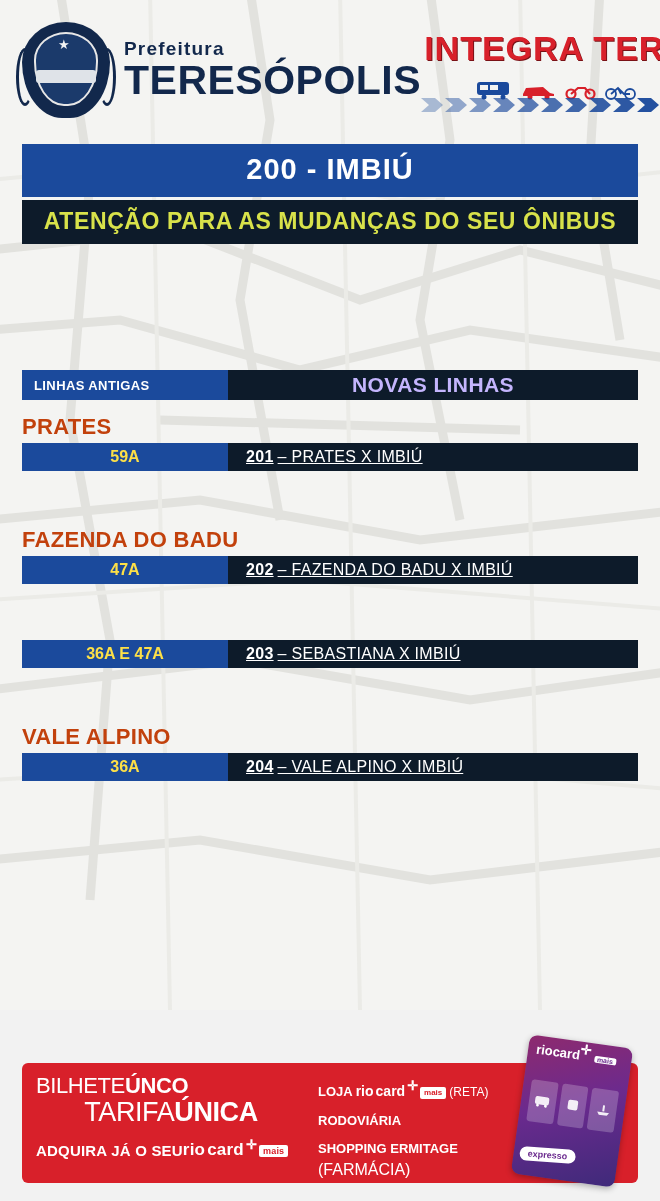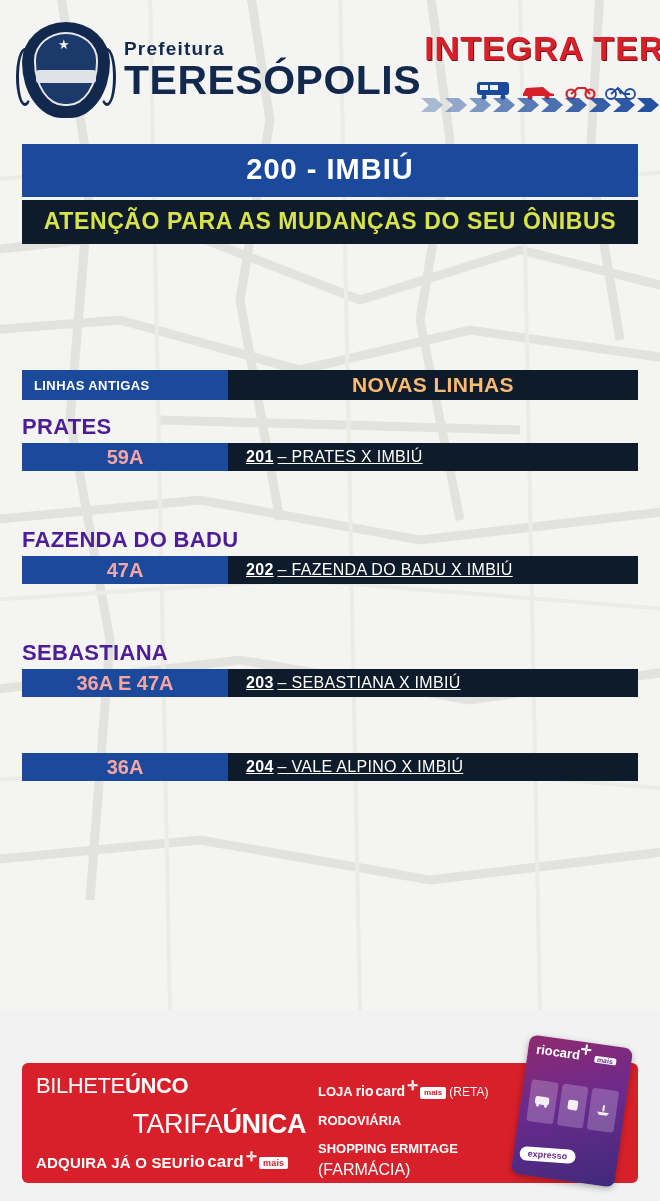--- a/index.html
+++ b/index.html
@@ -126,33 +126,33 @@
   }
   .head-row {
     display: flex; height: 30px;
   }
   .head-old {
     width: 206px; background: #1b4a9c; color: #ffffff;
     font-size: 13px; font-weight: bold; letter-spacing: 0.4px;
     display: flex; align-items: center; padding-left: 12px;
   }
   .head-new {
-    flex: 1; background: #0d1b2a; color: #fdba74;
+    flex: 1; background: #0d1b2a; color: #c4b5fd;
     font-size: 21px; font-weight: bold; letter-spacing: 0.4px;
     display: flex; align-items: center; justify-content: center;
   }
   .group { margin-top: 14px; }
   .group-name {
-    color: #4c1d95; font-size: 22px; font-weight: bold;
+    color: #c2410c; font-size: 22px; font-weight: bold;
     letter-spacing: 0.3px; margin-bottom: 3px;
   }
   .group-row { display: flex; height: 28px; }
   .old-cell {
-    width: 206px; background: #1b4a9c; color: #fca5a5;
-    font-size: 20px; font-weight: bold;
+    width: 206px; background: #1b4a9c; color: #fde047;
+    font-size: 16px; font-weight: bold;
     display: flex; align-items: center; justify-content: center;
   }
   .new-cell {
     flex: 1; background: #0d1b2a; color: #ffffff;
     font-size: 16px;
     display: flex; align-items: center; padding-left: 18px;
     letter-spacing: 0.3px;
     text-decoration: underline;
   }
   .new-cell .num { font-weight: bold; font-size: 16px; margin-right: 4px; }
@@ -186,21 +186,21 @@
     position: absolute; left: 14px; top: 12px; width: 270px;
     color: #ffffff;
   }
   .footer .bilhete {
     font-size: 22px; font-weight: bold; letter-spacing: -0.4px; line-height: 1.0;
     white-space: nowrap;
   }
   .footer .bilhete .thin { font-weight: normal; }
   .footer .tarifa {
     font-size: 27px; font-weight: bold; letter-spacing: -0.4px; line-height: 1.05;
-    text-align: right; margin-top: 13px; white-space: nowrap;
+    text-align: center; margin-top: 1px; white-space: nowrap;
   }
   .footer .tarifa .thin { font-weight: normal; }
   .footer .adquira {
     margin-top: 14px;
     font-size: 15px; font-weight: bold; letter-spacing: 0.2px;
     display: flex; align-items: center; white-space: nowrap;
   }
   .rc-logo {
     display: inline-flex; align-items: baseline; gap: 2px;
     font-weight: bold;
@@ -381,32 +381,32 @@
         <div class="old-cell">47A</div>
         <div class="new-cell">
           <span class="num">202</span>
           <span>– FAZENDA DO BADU X IMBIÚ</span>
         </div>
       </div>
     </div>
     <div class="g-spacer"></div>
 
     <div class="group">
-      <div class="group-name">SEBASTIANA</div>
       <div class="group-row">
         <div class="old-cell">36A E 47A</div>
         <div class="new-cell">
           <span class="num">203</span>
           <span>– SEBASTIANA X IMBIÚ</span>
         </div>
       </div>
     </div>
     <div class="g-spacer"></div>
 
     <div class="group">
+      <div class="group-name">VALE ALPINO</div>
       <div class="group-row">
         <div class="old-cell">36A</div>
         <div class="new-cell">
           <span class="num">204</span>
           <span>– VALE ALPINO X IMBIÚ</span>
         </div>
       </div>
     </div>
   </div>
 

